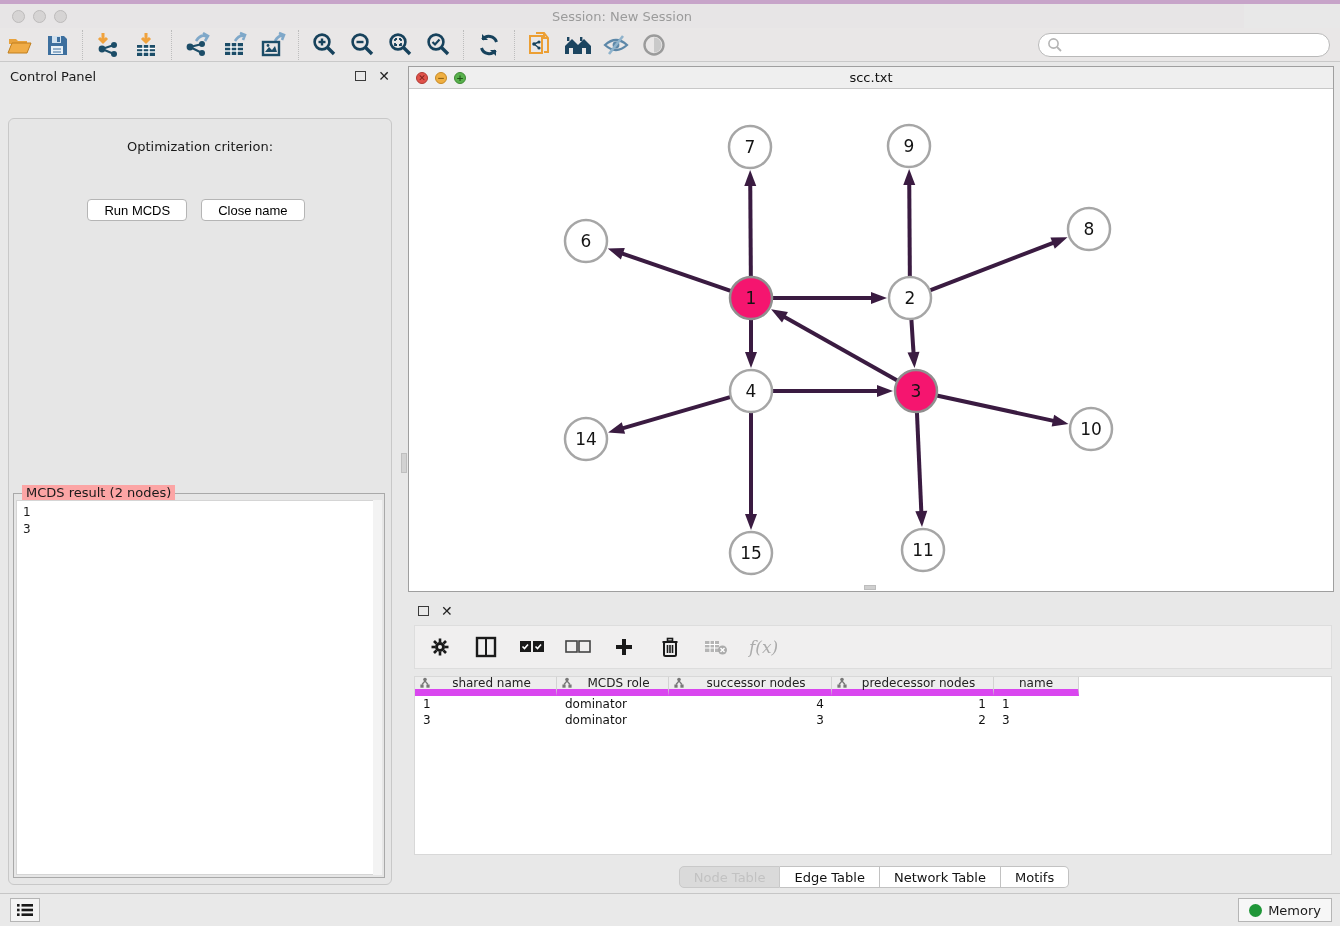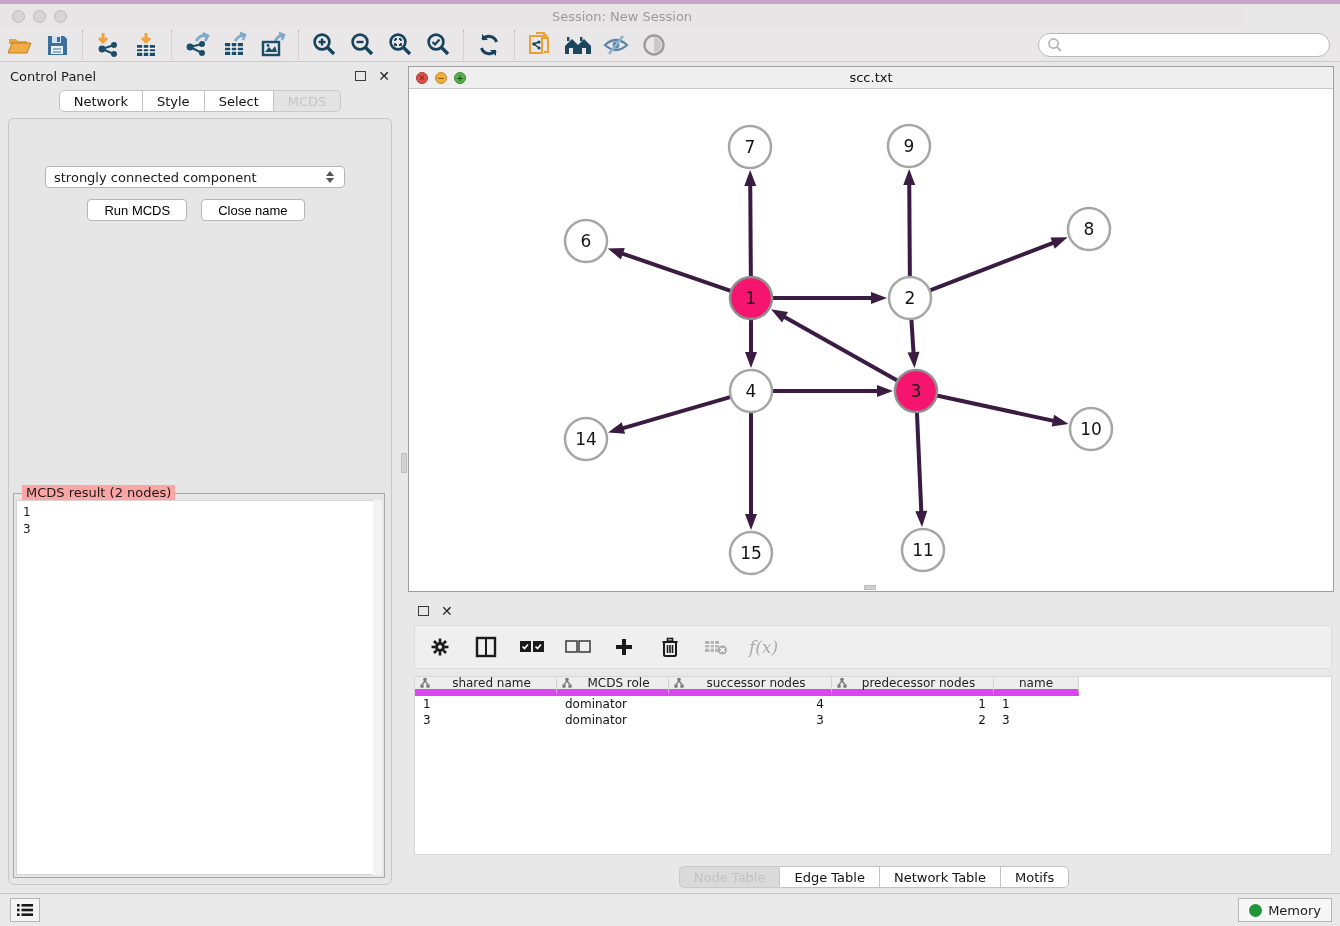--- a/index.html
+++ b/index.html
@@ -252,34 +252,22 @@
     <input id="search-input" placeholder="" style="">
   </span>
 </div>
 
 <div id="control-panel">
   <div class="panel-head">
     <span class="ph-title">Control Panel</span>
     <span class="ph-float"></span>
     <span class="ph-close">✕</span>
   </div>
-  <div class="tabstrip" id="cp-tabs">
-      <div class="tab">Network</div>
-      <div class="tab">Style</div>
-      <div class="tab">Select</div>
-      <div class="tab selected">MCDS</div>
-    </div>
   <div id="cp-content">
-    <div id="criterion-select">
-      <span class="sel-text">strongly connected component</span>
-      <span class="stepper">
-          <i class="up"></i>
-          <i class="down"></i>
-        </span>
-    </div>
+    <div id="opt-label">Optimization criterion:</div>
     <div id="cp-buttons">
       <button class="btn">Run MCDS</button>
       <button class="btn">Close name</button>
     </div>
     <div id="result-group">
       <span id="result-legend">MCDS result (2 nodes)</span>
       <div id="result-area">1
 3</div>
       <div id="result-scroll"></div>
     </div>

